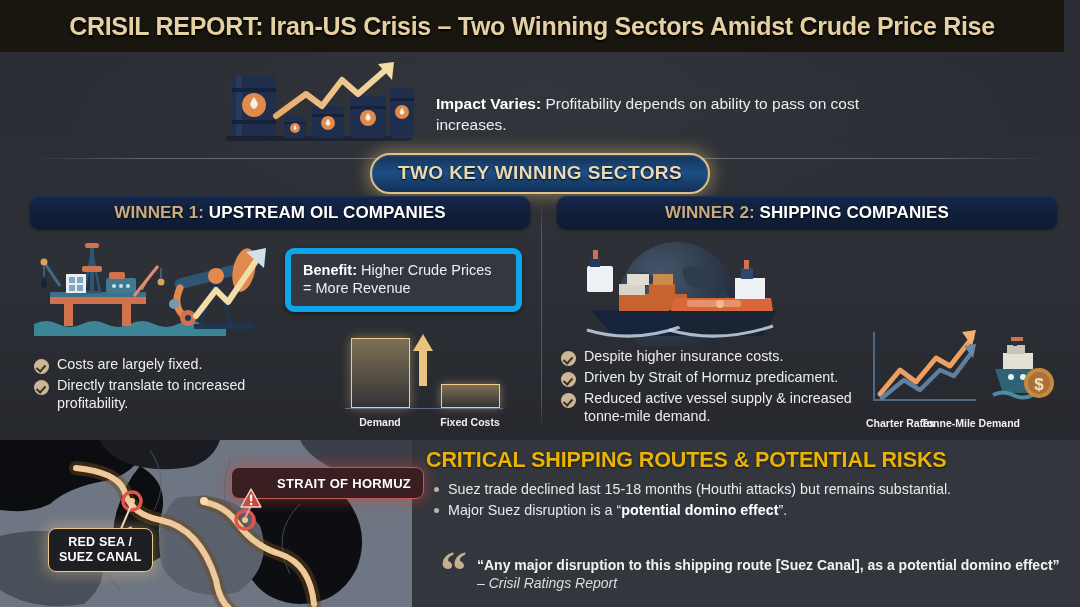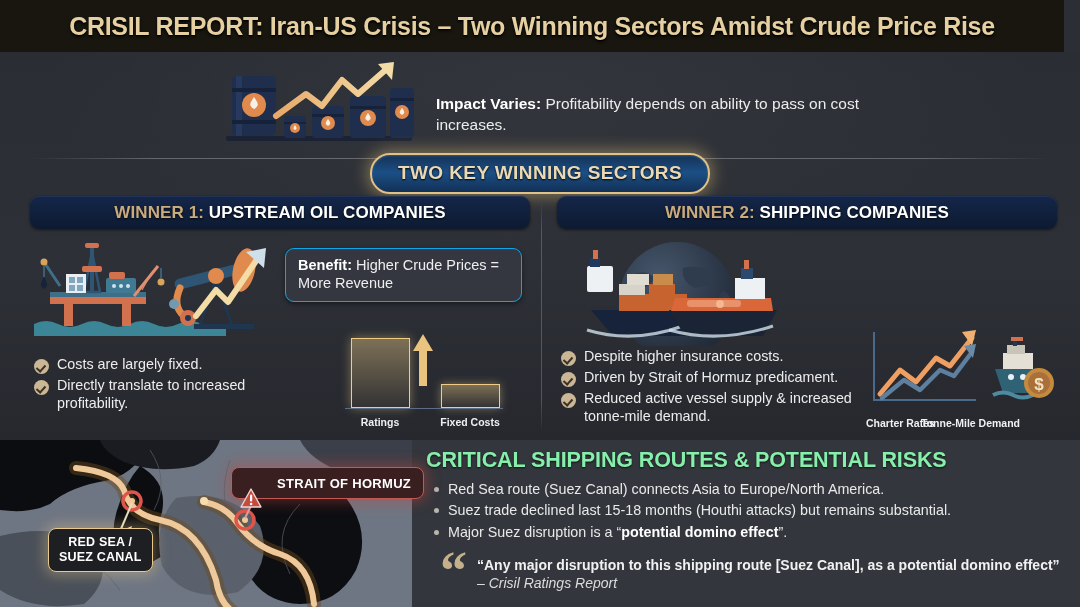--- a/index.html
+++ b/index.html
@@ -86,21 +86,21 @@
     font-size:17px;font-weight:bold;letter-spacing:.1px;
     color:#fff;text-shadow:0 1px 2px rgba(0,0,0,.8);
     white-space:nowrap;
   }
   .winner-head .wlabel .pre{color:#c9ab7d;}
 
   
   .illus{position:absolute;}
   .benefit{
     position:absolute;
-    border:1px solid #0ea5e9;border-radius:9px;
+    border:6px solid #0ea5e9;border-radius:9px;
     background:#343740;
     box-shadow:0 2px 5px rgba(0,0,0,.45);
     padding:7px 12px 8px;
     font-size:14.5px;line-height:1.26;color:#eee;
     box-sizing:border-box;
   }
   .benefit b{color:#fff;font-weight:bold;}
 
   
   .bullets{position:absolute;}
@@ -158,21 +158,21 @@
   }
   .mapwrap{
     position:absolute;left:0;top:0;width:412px;height:167px;
     overflow:hidden;background:#0e0f12;
   }
   .risk{
     position:absolute;left:426px;top:8px;width:646px;height:155px;
   }
   .risk h2{
     margin:0 0 6px 0;font-size:21.5px;font-weight:bold;letter-spacing:-.1px;
-    color:#86efac;text-shadow:0 1px 2px rgba(0,0,0,.7);
+    color:#eab308;text-shadow:0 1px 2px rgba(0,0,0,.7);
   }
   .rbul{display:flex;align-items:flex-start;margin-bottom:1px;}
   .rdot{
     flex:0 0 auto;width:5px;height:5px;border-radius:50%;
     background:#b9b5ad;margin:8px 9px 0 8px;
   }
   .rtext{font-size:14.3px;line-height:1.42;color:#e9e9e9;}
   .rtext b{color:#fff;font-weight:bold;}
   .quote{
     position:absolute;left:14px;top:104px;width:630px;
@@ -346,21 +346,21 @@
         <span class="chk"></span>
         <span class="btext">Directly translate to increased profitability.</span>
       </div>
     </div>
   </div>
 
   <div class="barchart">
     <div class="bar bar-rev"></div>
     <div class="bar bar-fix"></div>
     <div class="bar-axis"></div>
-    <div class="bar-lab bar-lab-rev">Ratings</div>
+    <div class="bar-lab bar-lab-rev">Demand</div>
     <div class="bar-lab bar-lab-fix">Fixed Costs</div>
     <div class="up-arrow">
       <svg width="20" height="52" viewBox="0 0 20 52">
         <rect x="6" y="14" width="8" height="38" fill="#e8c47f"></rect>
         <path d="M10 0 L20 17 L0 17 Z" fill="#e8c47f"></path>
       </svg>
     </div>
   </div>
 
   <div class="col col-right">
@@ -496,24 +496,20 @@
         <path d="M245 78 L262 44" stroke="#e0a09a" stroke-width="2" fill="none"></path>
         <path d="M118 92 L132 86 L126 104 Z" fill="#e9dcc0"></path>
       </svg>
     </div>
 
     <div class="risk">
       <h2>CRITICAL SHIPPING ROUTES &amp; POTENTIAL RISKS</h2>
 
       <div class="rbul">
         <span class="rdot"></span>
-        <span class="rtext">Red Sea route (Suez Canal) connects Asia to Europe/North America.</span>
-      </div>
-      <div class="rbul">
-        <span class="rdot"></span>
         <span class="rtext">Suez trade declined last 15-18 months (Houthi attacks) but remains substantial.</span>
       </div>
       <div class="rbul">
         <span class="rdot"></span>
         <span class="rtext"><span>Major Suez disruption is a “</span><b>potential domino effect</b><span>”.</span></span>
       </div>
 
       <div class="quote">
         <span class="qmark">“</span>
         <span class="qtext"><span>“Any major disruption to this shipping route [Suez Canal], as a potential domino effect” </span><span class="src">– Crisil Ratings Report</span></span>

